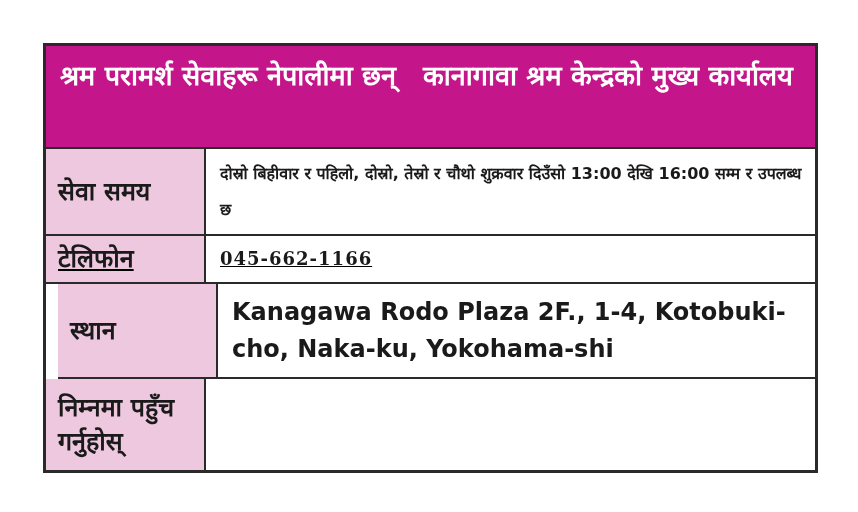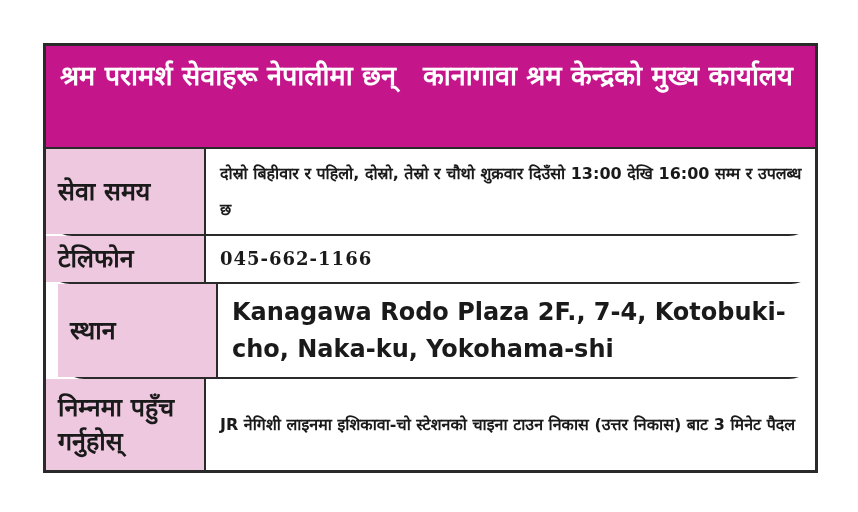--- a/index.html
+++ b/index.html
@@ -38,25 +38,24 @@
     line-height: 40px;
     padding: 10px 16px 0 14px;
     white-space: pre-wrap;
     letter-spacing: 0px;
     overflow: hidden;
   }
   .row {
     display: flex;
     box-sizing: border-box;
     border-bottom: 2px solid var(--border, #2a2a2a);
-    border-radius: 26px;
   }
   .row:last-child { border-bottom: none; flex: 1 1 auto; }
   .row-service-hours { flex: 0 0 87px; }
-  .row-telephone    { flex: 0 0 48px; }
+  .row-telephone    { flex: 0 0 48px; text-decoration: underline; }
   .row-location     { flex: 0 0 95px; margin-left: 12px; }
   .cell-label {
     flex: 0 0 160px;
     box-sizing: border-box;
     background: var(--label-bg, #eec8df);
     border-right: 2px solid var(--border, #2a2a2a);
     color: var(--text, #1a1a1a);
     font-size: 25px;
     font-weight: bold;
     line-height: 34px;
@@ -100,22 +99,21 @@
       <div class="cell-value">दोस्रो बिहीवार र पहिलो, दोस्रो, तेस्रो र चौथो शुक्रवार दिउँसो 13:00 देखि 16:00 सम्म र उपलब्ध छ</div>
     </div>
 
     <div class="row row-telephone">
       <div class="cell-label">टेलिफोन</div>
       <div class="cell-value phone">045-662-1166</div>
     </div>
 
     <div class="row row-location">
       <div class="cell-label">स्थान</div>
-      <div class="cell-value address">Kanagawa Rodo Plaza 2F., 7-4, Kotobuki-cho, Naka-ku, Yokohama-shi</div>
+      <div class="cell-value address">Kanagawa Rodo Plaza 2F., 1-4, Kotobuki-cho, Naka-ku, Yokohama-shi</div>
     </div>
 
     <div class="row row-access">
       <div class="cell-label">निम्नमा पहुँच गर्नुहोस्</div>
-      <div class="cell-value">JR नेगिशी लाइनमा इशिकावा-चो स्टेशनको चाइना टाउन निकास (उत्तर निकास) बाट 3 मिनेट पैदल</div>
     </div>
 
   </div>
 </div>
 
 </body></html>

